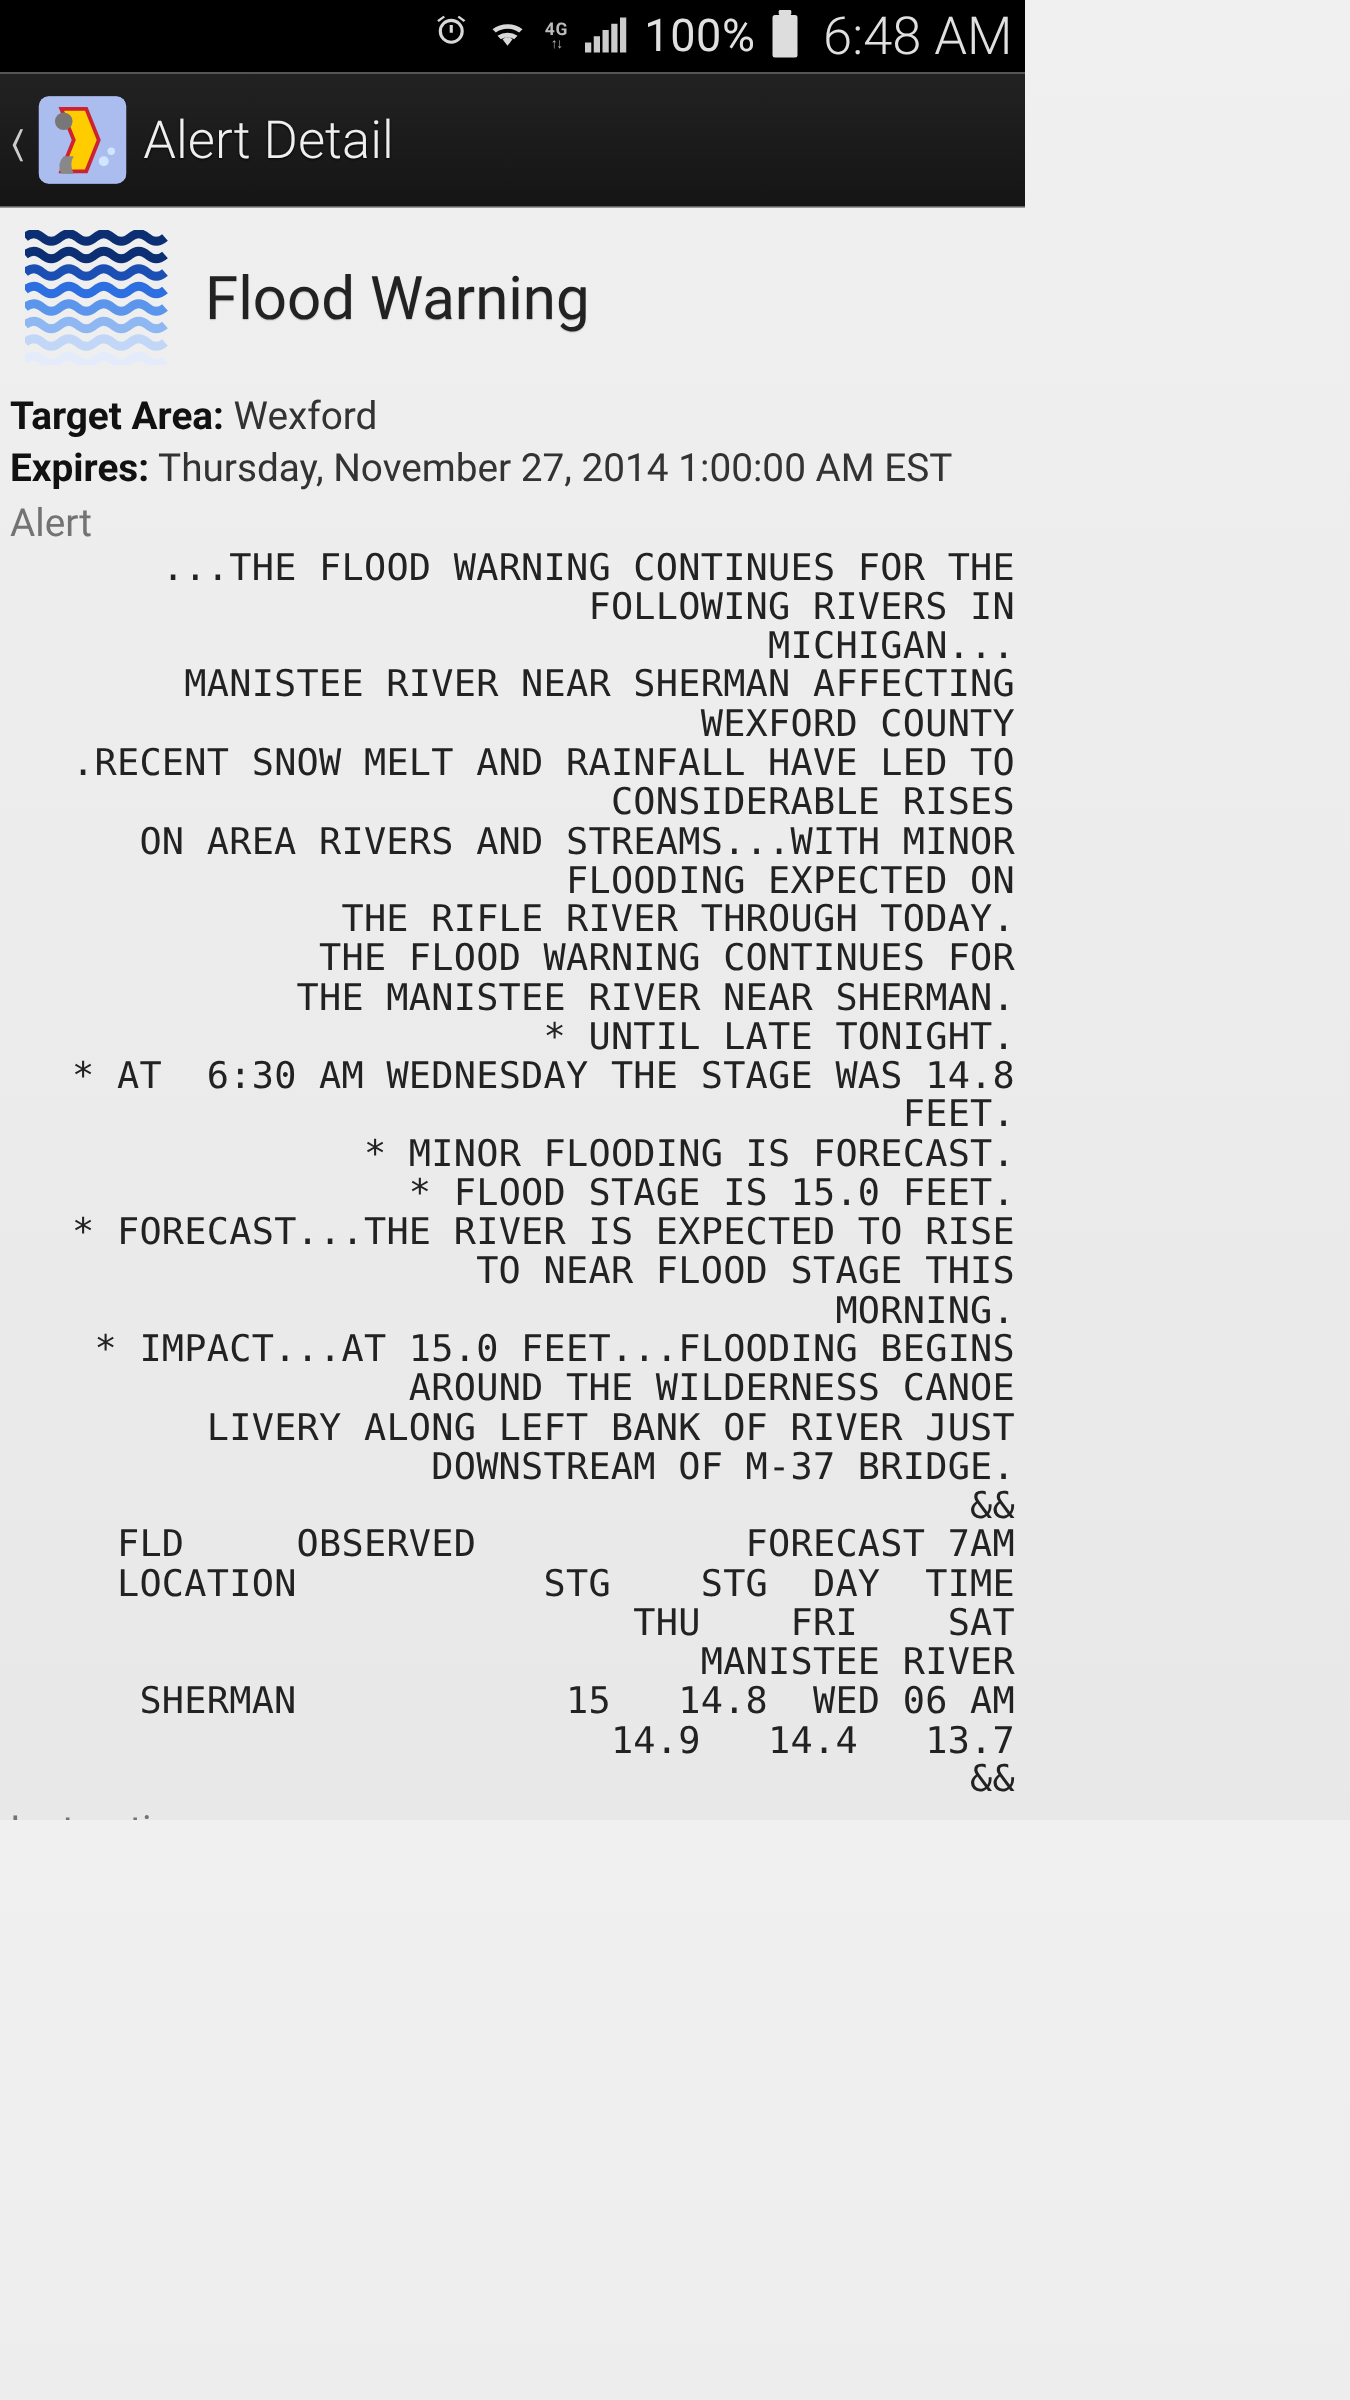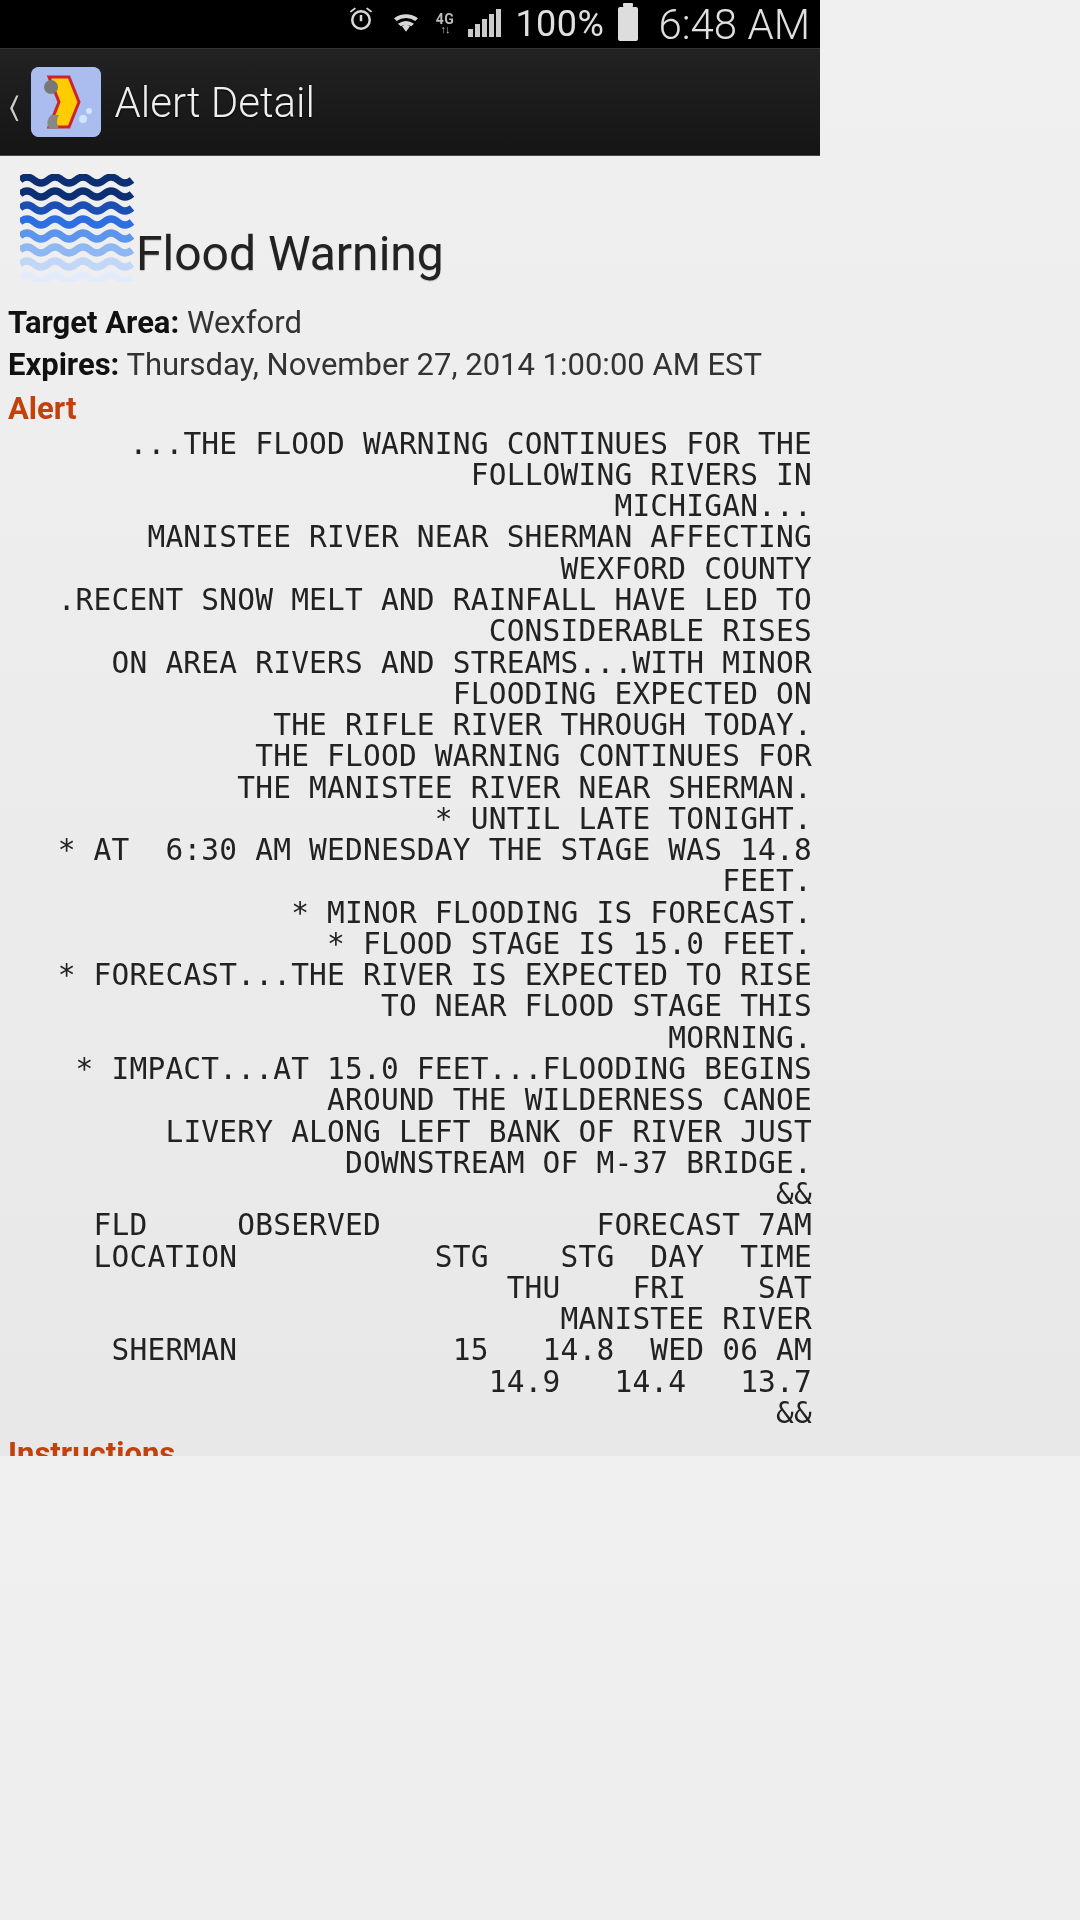--- a/index.html
+++ b/index.html
@@ -5,21 +5,21 @@
   * { margin: 0; padding: 0; box-sizing: border-box; }
   body {
     width: 820px;
     height: 1456px;
     font-family: "Segoe UI", Roboto, Arial, sans-serif;
     background: linear-gradient(#f0f0f0, #e8e8e8);
     overflow: hidden;
     color: #222;
   }
   .statusbar {
-    height: 48px;
+    height: 58px;
     background: #000;
     color: #e0e0e0;
     display: flex;
     align-items: center;
     justify-content: flex-end;
     padding: 0 10px;
     font-size: 32px;
     gap: 14px;
   }
   .statusbar .pct { font-size: 36px; letter-spacing: 0.5px; }
@@ -56,21 +56,22 @@
     font-size: 42px;
     font-weight: 300;
     text-shadow: 0 1px 2px #000;
   }
 
   .content {
     padding: 12px 8px 0 8px;
   }
   .alert-header {
     display: flex;
-    align-items: flex-end;
+    align-items: center;
+    gap: 28px;
     padding: 6px 12px 20px 12px;
   }
   .waves-icon {
     width: 116px;
     height: 108px;
     position: relative;
   }
   .alert-title {
     font-size: 48px;
     font-weight: 400;
@@ -79,22 +80,22 @@
   }
   .meta {
     font-size: 31px;
     line-height: 1.35;
     color: #333;
     padding: 0 0 0 0;
   }
   .meta .label { font-weight: 700; color: #111; }
   .section-h {
     font-size: 31px;
-    font-weight: 700;
-    color: #c2410c;
+    font-weight: 400;
+    color: #737373;
     margin-top: 4px;
   }
   .alert-body {
     font-family: "Consolas", "DejaVu Sans Mono", "Liberation Mono", monospace;
     font-size: 29.5px;
     line-height: 1.06;
     white-space: pre-wrap;
     color: #222;
     letter-spacing: 0.2px;
     margin-top: 2px;

